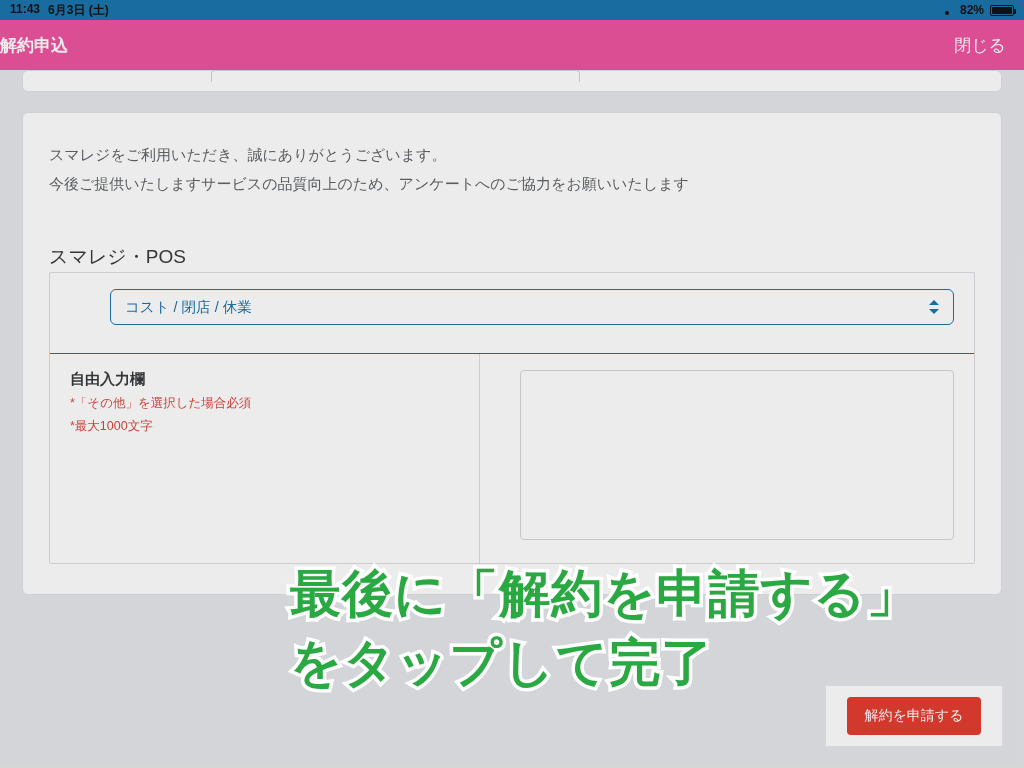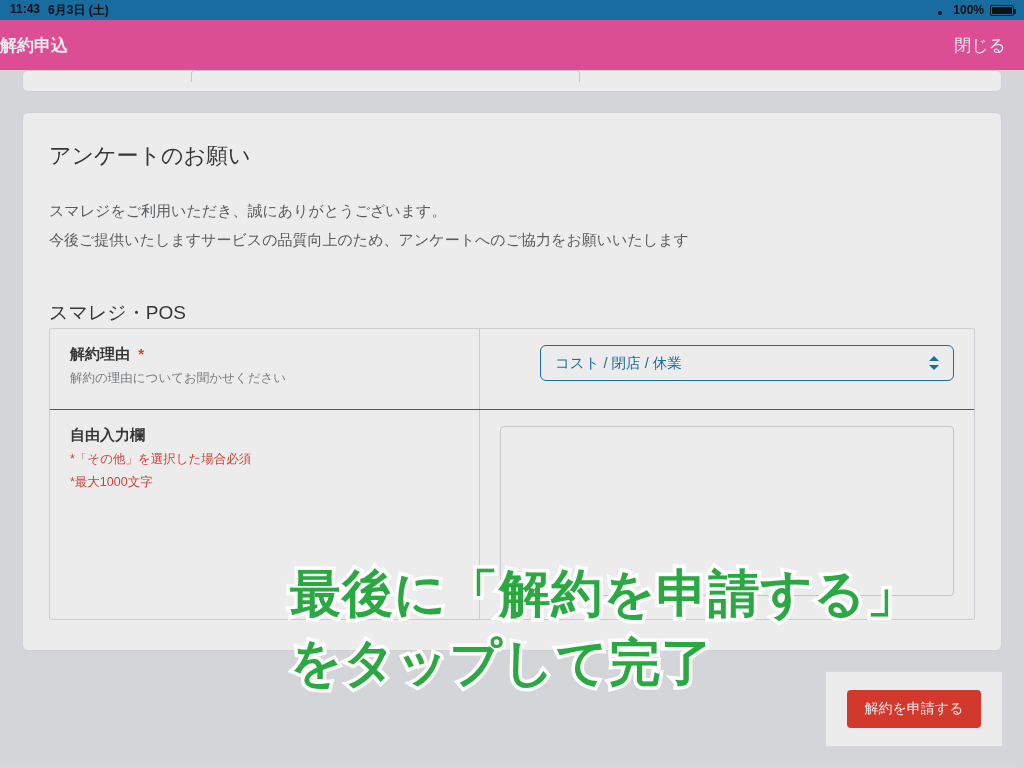--- a/index.html
+++ b/index.html
@@ -1,15 +1,15 @@
 <!DOCTYPE html>
 <html><head>
 <meta charset="utf-8">
 <style>
-  * { margin: 0; padding: 0; box-sizing: border-box; }
+  * { margin: 0; padding: 0; box-sizing: border-box; gap: 20px; }
   html, body { width: 1024px; height: 768px; overflow: hidden; font-family: -apple-system, "Hiragino Sans", "Hiragino Kaku Gothic ProN", Meiryo, sans-serif; }
   body { background: #e3e5e8; position: relative; }
 
   
   .status-bar {
     position: absolute; top: 0; left: 0; right: 0; height: 20px;
     background: #0a6aa6; color: #000; font-size: 12px; font-weight: 600;
     display: flex; align-items: center; justify-content: space-between;
     padding: 0 10px;
   }
@@ -102,21 +102,21 @@
   .select-box .chev::before { top: 0; border-bottom: 5px solid #0a6aa6; }
   .select-box .chev::after  { bottom: 0; border-top: 5px solid #0a6aa6; }
 
   textarea.free-text {
     width: 100%; height: 170px; border: 1px solid #cfd4d9; border-radius: 4px;
     padding: 10px; font-size: 14px; resize: none; background: #fff;
   }
 
   
   .action-bar {
-    position: absolute; bottom: 22px; right: 22px; width: 176px; height: 74px;
+    position: absolute; bottom: 22px; right: 22px; width: 176px; height: 60px;
     background: #fff; display: flex; align-items: center; justify-content: center;
     box-shadow: 0 0 0 1px #e6e8eb;
   }
   .submit-btn {
     background: #e22e20; color: #fff; border: none; border-radius: 4px;
     padding: 10px 18px; font-size: 14px; font-weight: 500; cursor: pointer;
   }
 
   
   .overlay-text {
@@ -137,21 +137,21 @@
 </head>
 <body>
 
 <div class="status-bar">
   <div class="left">
     <span>11:43</span>
     <span>6月3日 (土)</span>
   </div>
   <div class="right">
     <span class="wifi-icon"></span>
-    <span>100%</span>
+    <span>82%</span>
     <span class="battery-icon">
         <span class="battery-fill"></span>
       </span>
   </div>
 </div>
 
 <div class="nav-bar">
   <span>解約申込</span>
   <div class="close-btn">
     <span>閉じる</span>
@@ -160,39 +160,31 @@
 
 <div class="page">
 
   <div class="prev-card">
     <div class="lbl"></div>
     <div class="field-box"></div>
     <div class="gap"></div>
   </div>
 
   <div class="card">
-    <h2>アンケートのお願い</h2>
 
     <div class="intro">
       <p>スマレジをご利用いただき、誠にありがとうございます。</p>
       <p>今後ご提供いたしますサービスの品質向上のため、アンケートへのご協力をお願いいたします</p>
     </div>
 
     <h3 class="section-h3">スマレジ・POS</h3>
 
     <div class="form-table">
 
       <div class="form-row">
-        <div class="label-cell">
-          <div class="main-lbl">
-            <span>解約理由</span>
-            <span class="req">*</span>
-          </div>
-          <div class="sub-lbl">解約の理由についてお聞かせください</div>
-        </div>
         <div class="input-cell">
           <div class="select-box">
             <span>コスト / 閉店 / 休業</span>
             <span class="chev"></span>
           </div>
         </div>
       </div>
 
       <div class="form-row" style="min-height:210px">
         <div class="label-cell">

